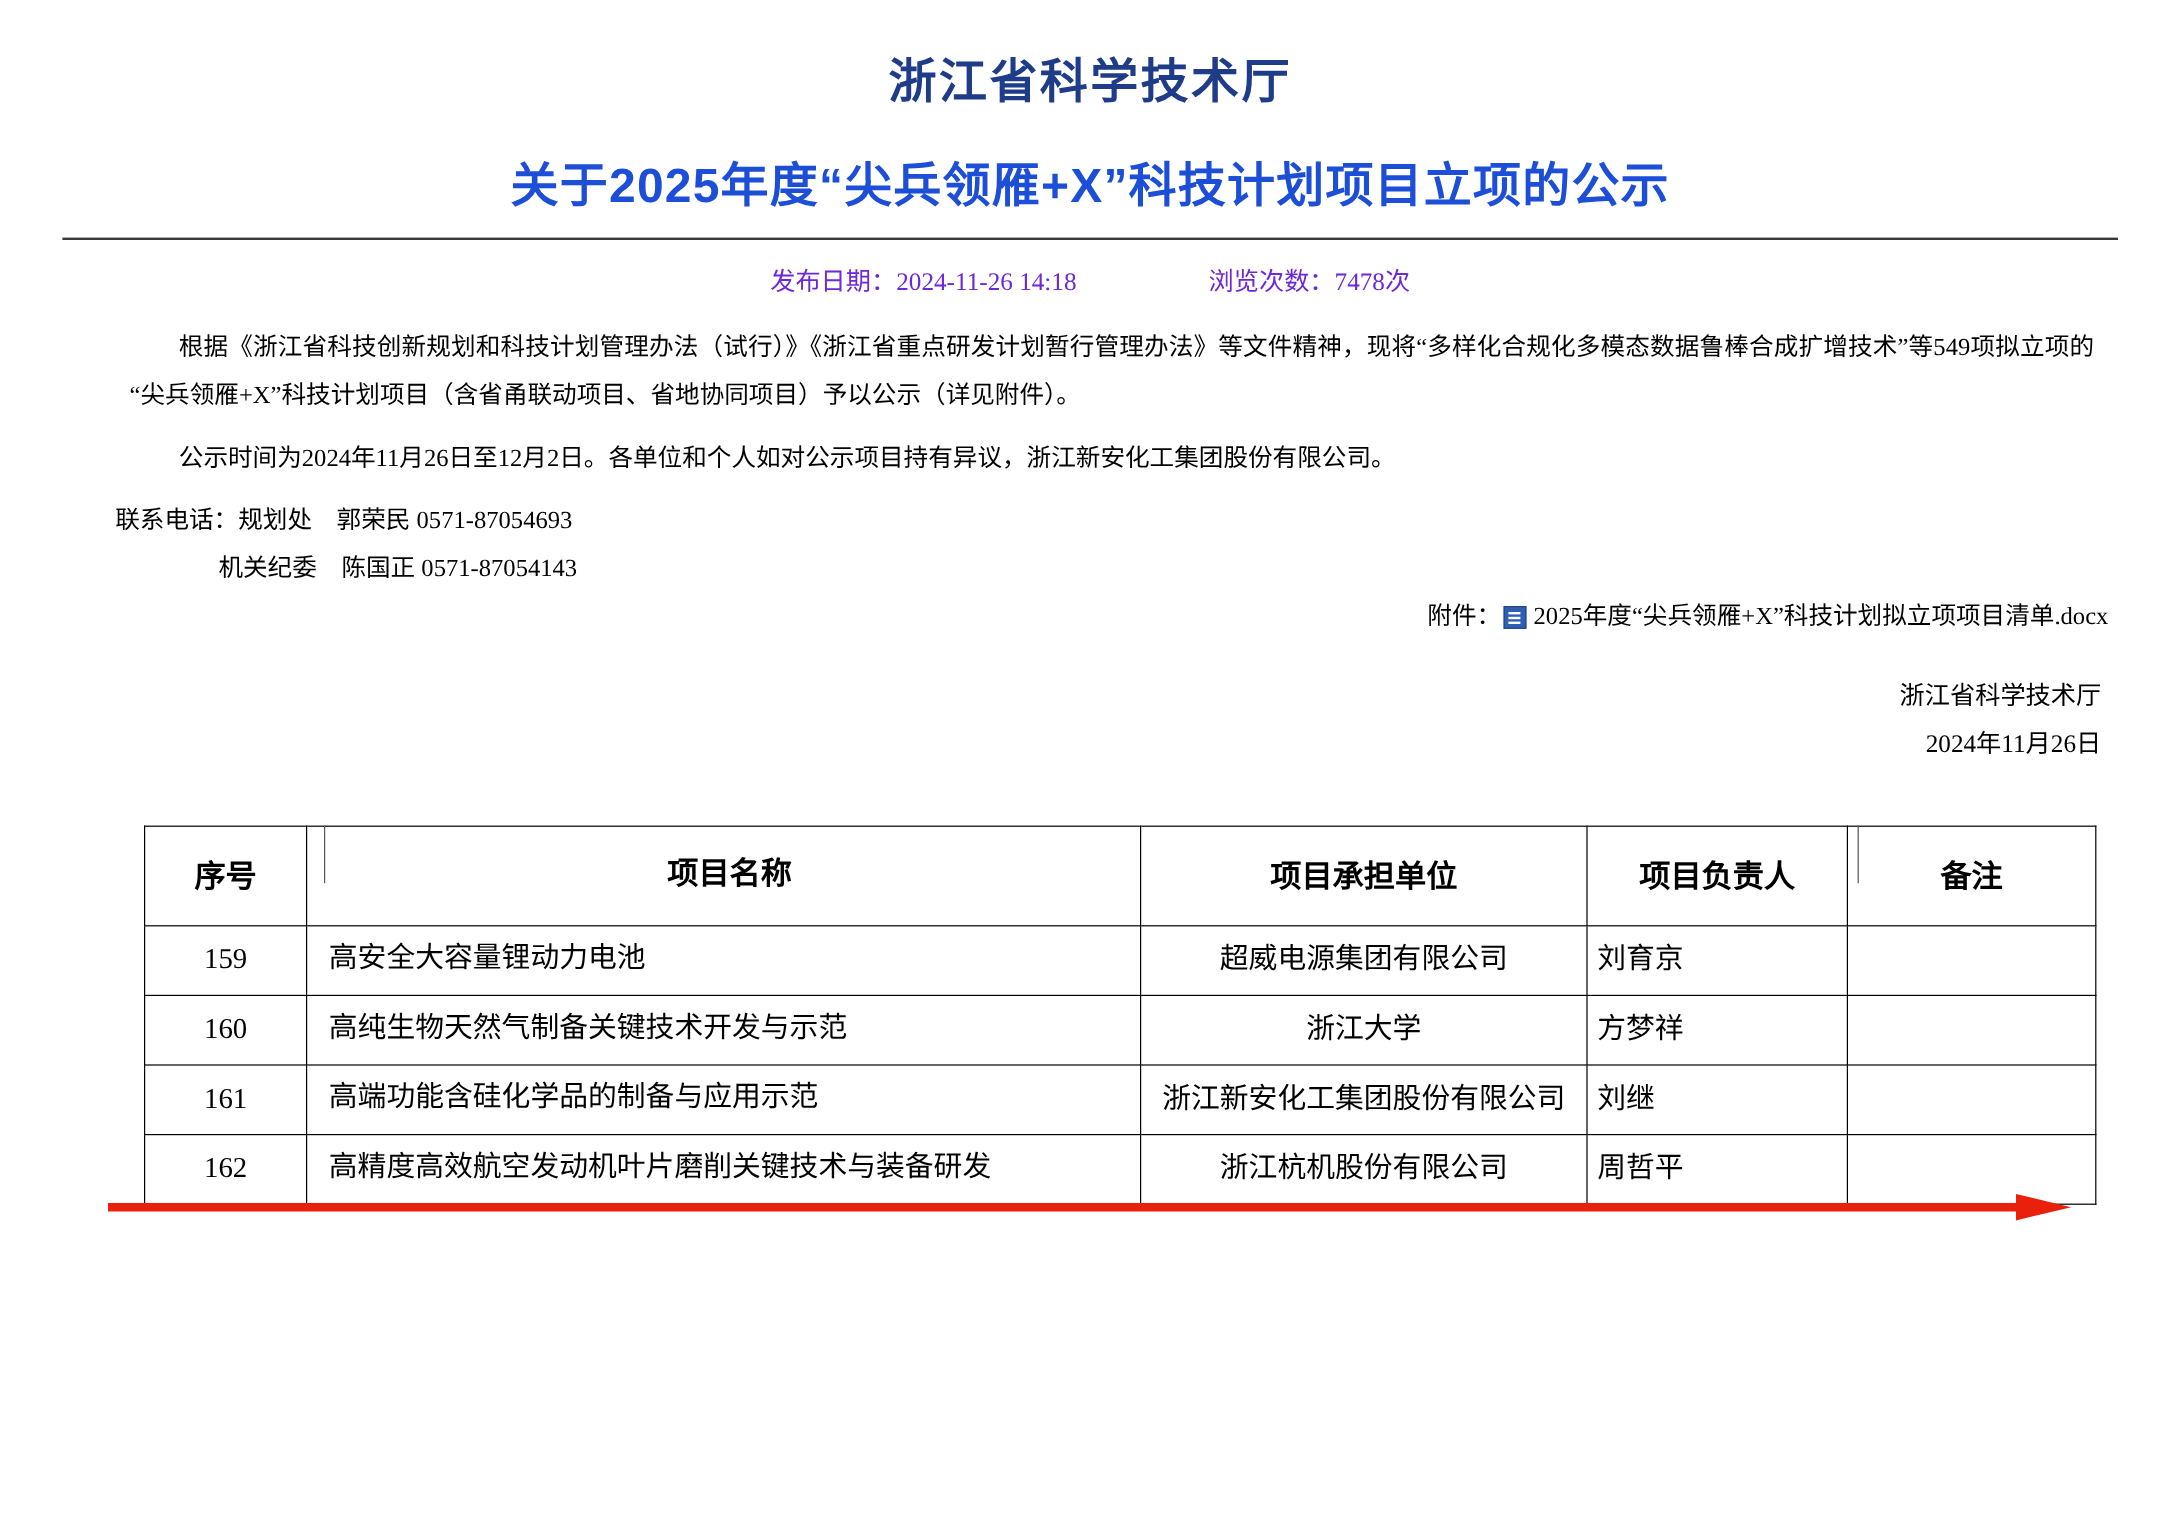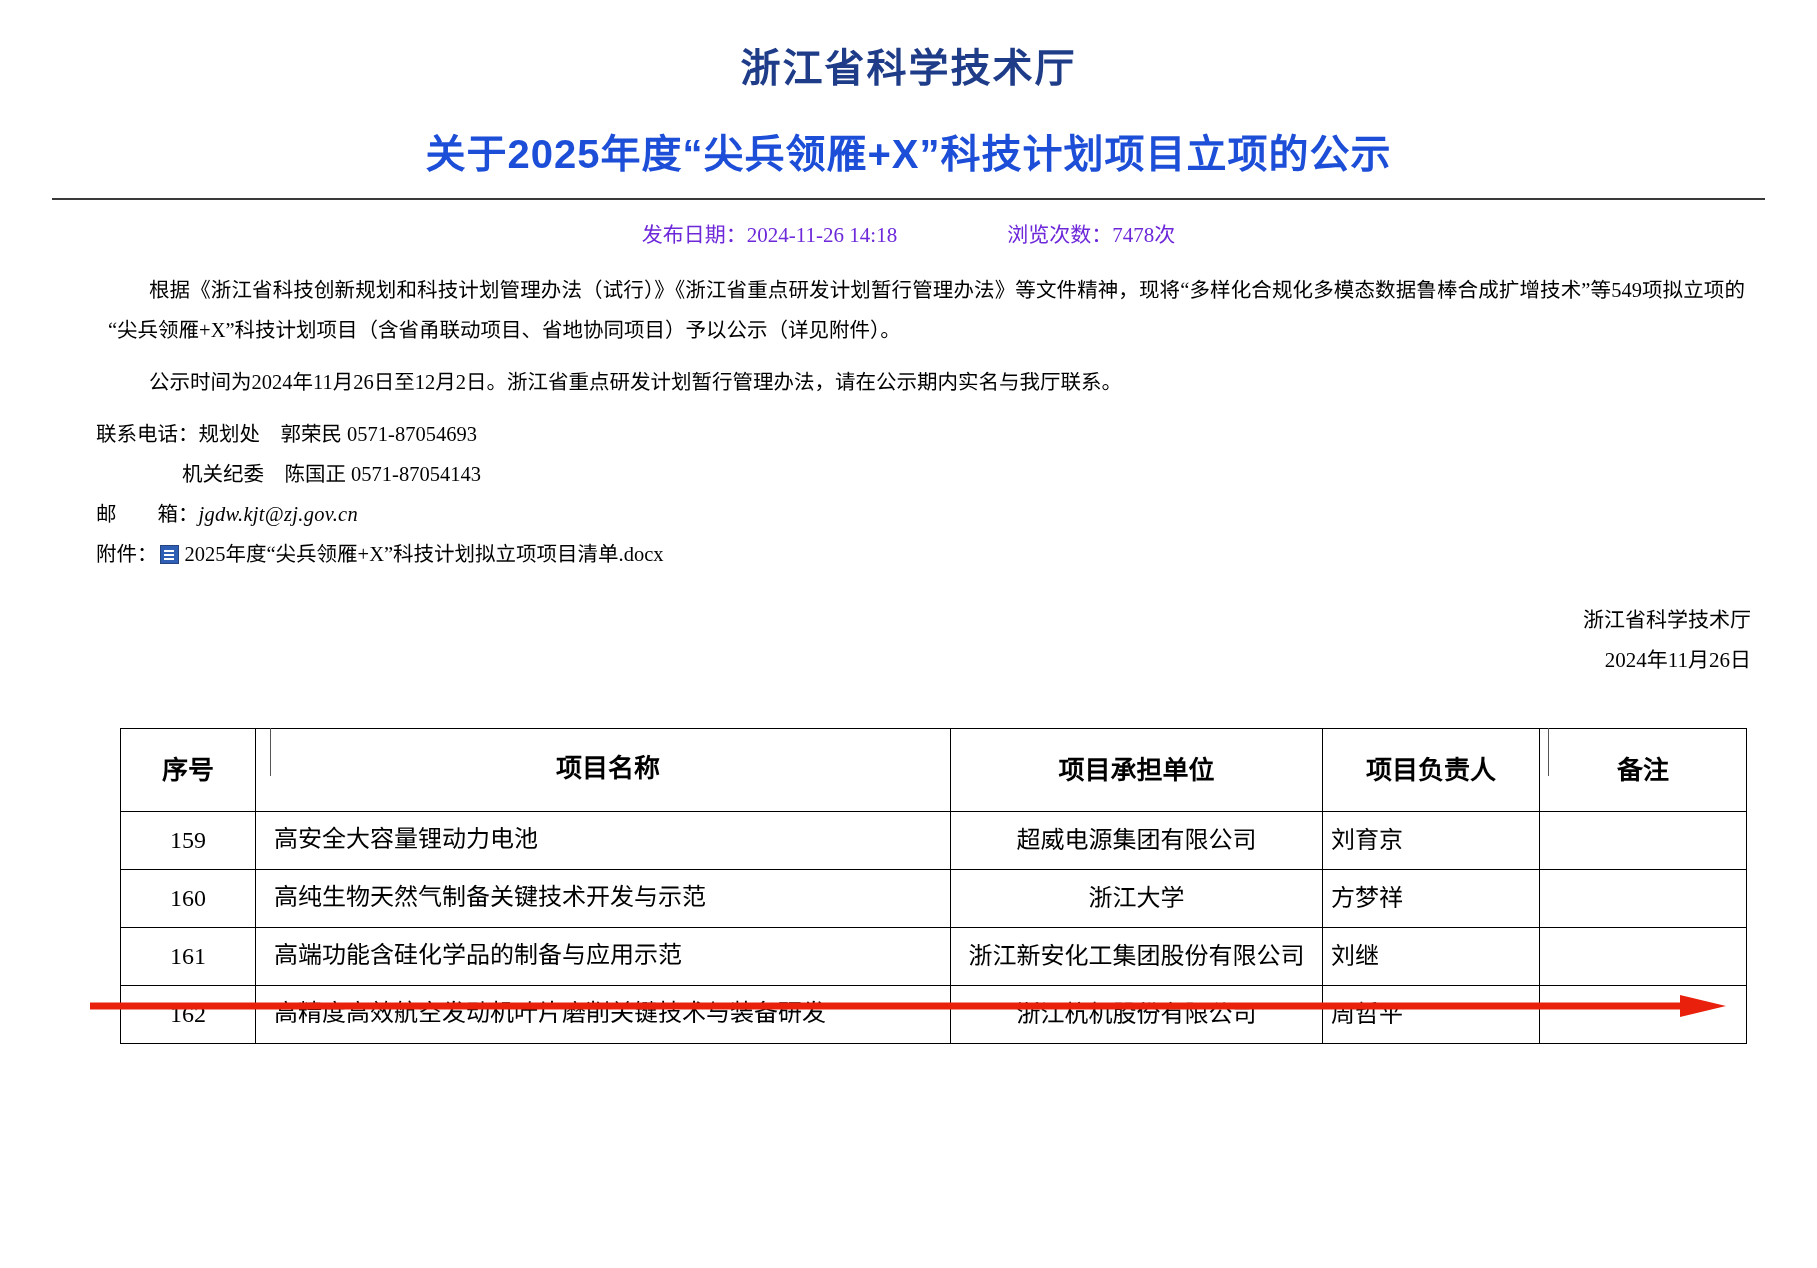--- a/index.html
+++ b/index.html
@@ -82,20 +82,21 @@
     font-family: "Liberation Serif", serif;
     font-style: italic;
     letter-spacing: 0.3px;
   }
   .att-line {
     margin: 0;
     white-space: nowrap;
     display: flex;
     align-items: center;
     gap: 0;
+    justify-content: flex-end;
   }
   .doc-icon {
     display: inline-block;
     width: 17px;
     height: 17px;
     background: #2f5fb4;
     border: 1px solid #24457f;
     position: relative;
     margin: 0 6px 0 2px;
     vertical-align: -2px;
@@ -184,24 +185,23 @@
     <span class="meta-item">
       <span>发布日期：</span><span>2024-11-26 14:18</span>
     </span>
     <span class="meta-item">
       <span>浏览次数：</span><span>7478次</span>
     </span>
   </div>
 
   <div class="body-wrap">
     <p class="para">根据《浙江省科技创新规划和科技计划管理办法（试行）》《浙江省重点研发计划暂行管理办法》等文件精神，现将“多样化合规化多模态数据鲁棒合成扩增技术”等549项拟立项的“尖兵领雁+X”科技计划项目（含省甬联动项目、省地协同项目）予以公示（详见附件）。</p>
-    <p class="para tight">公示时间为2024年11月26日至12月2日。浙江省重点研发计划暂行管理办法，请在公示期内实名与我厅联系。</p>
+    <p class="para tight">公示时间为2024年11月26日至12月2日。各单位和个人如对公示项目持有异议，浙江新安化工集团股份有限公司。</p>
     <p class="line indent-1">联系电话：规划处　郭荣民  0571-87054693</p>
     <p class="line indent-2">机关纪委　陈国正  0571-87054143</p>
-    <p class="line indent-1"><span>邮　　箱：</span><span class="mono-mail">jgdw.kjt@zj.gov.cn</span></p>
     <p class="att-line">
       <span class="att-text">附件：</span>
       <span class="doc-icon"></span>
       <span class="att-text">2025年度“尖兵领雁+X”科技计划拟立项项目清单.docx</span>
     </p>
   </div>
 
   <div class="sign-wrap">
     <div>浙江省科学技术厅</div>
     <div>2024年11月26日</div>

